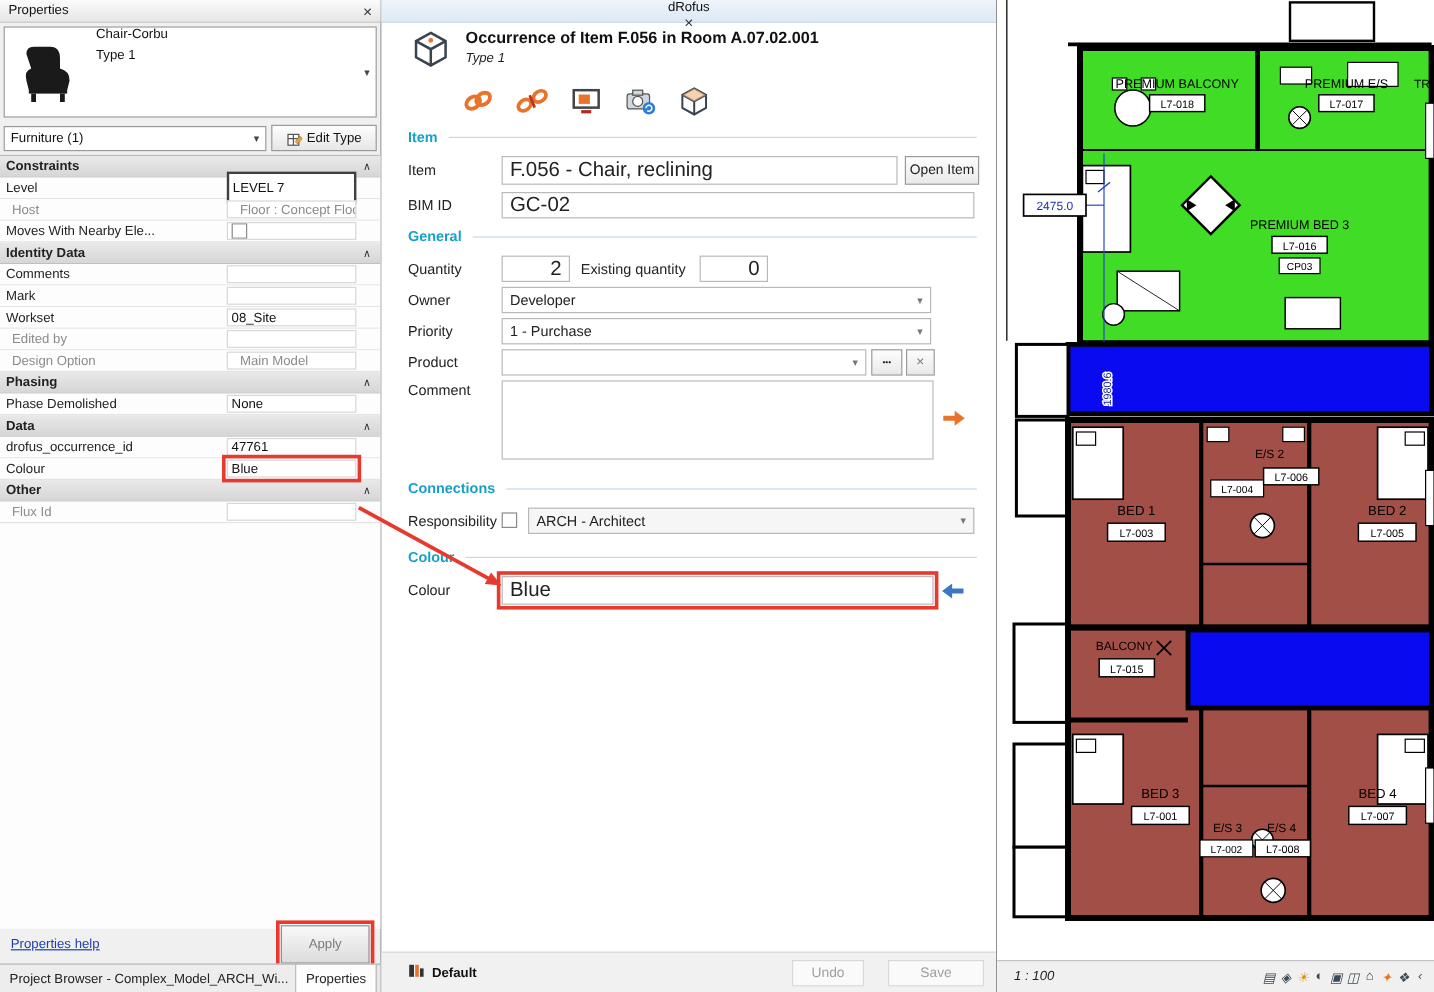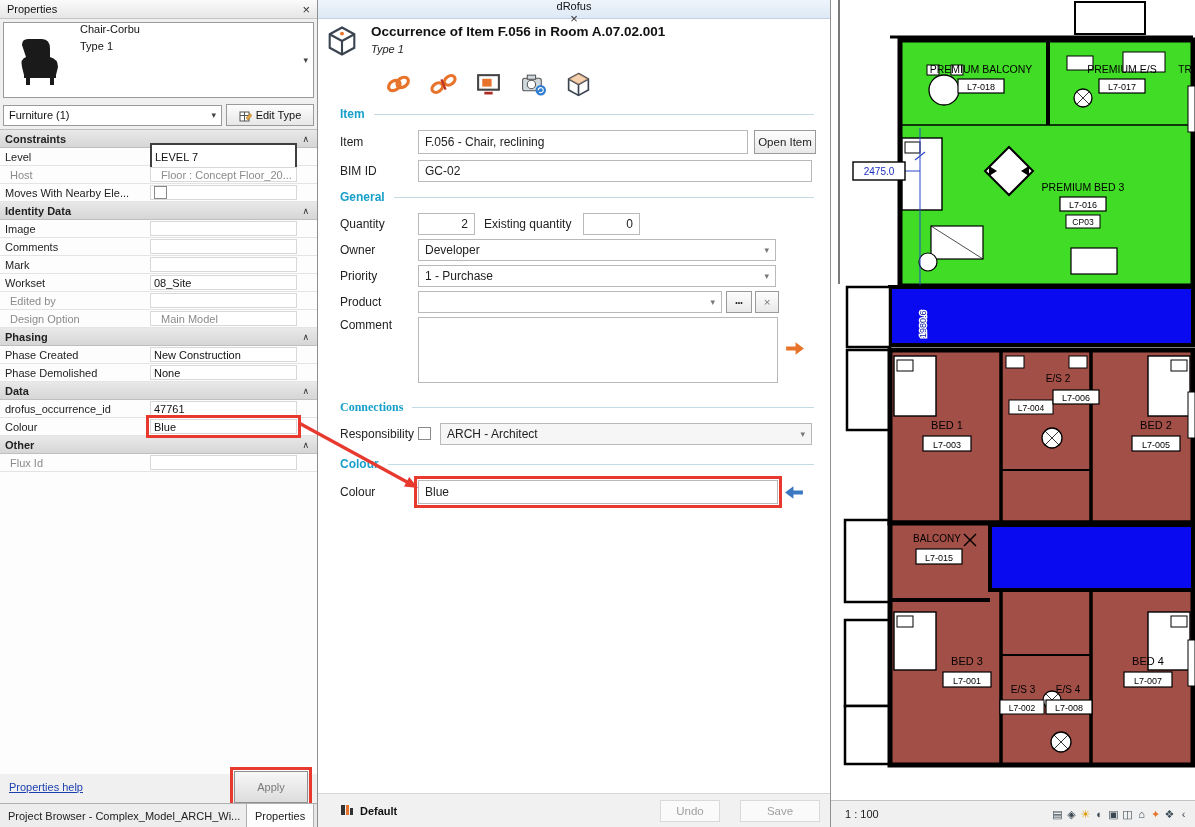--- a/index.html
+++ b/index.html
@@ -51,21 +51,21 @@
     justify-content:center; cursor:pointer; color:#111;
   }
 
   .pgrid { background:#fdfdfd; border-top:1px solid #bdbdbd; height:645px; overflow:hidden; }
   .psection {
     display:flex; height:18px; align-items:center; padding:0 8px 0 5px;
     background:linear-gradient(#e9e9e9,#d6d6d6);
     border-bottom:1px solid #bfbfbf; font-weight:bold; color:#222;
   }
   .psection .chev { margin-left:auto; font-weight:normal; font-size:9px; color:#333; cursor:pointer; }
-  .prow { display:flex; height:18px; align-items:center; border-bottom:1px solid #e4e4e4; padding-right:20px; background:#fdfdfd; }
+  .prow { display:flex; height:18px; align-items:center; border-bottom:1px solid #e4e4e4; padding-right:20px; background:#fdfdfd;gap:39px; }
   .prow .lbl { width:150px; padding-left:5px; white-space:nowrap; overflow:hidden; color:#222; }
   .prow .val {
     flex:1; height:15px; border:1px solid #d8d8d8; background:#fff;
     display:flex; align-items:center; padding:0 3px; white-space:nowrap; overflow:hidden;
   }
   .prow.muted .lbl, .prow.muted .val { color:#8b8b8b;padding-left:10px; }
   .val.selected { border:2px solid #3f3f3f; height:27px; }
   .checkbox { width:13px; height:13px; border:1px solid #8a8a8a; background:#fff; display:inline-block; cursor:pointer; }
   .red-outline { outline:3px solid #e8392f; outline-offset:1px; }
 
@@ -82,32 +82,32 @@
   .ptabs { position:absolute; bottom:0; left:0; right:0; height:24px; background:#e7e7e7; border-top:1px solid #b0b0b0; display:flex; }
   .ptab {
     display:flex; align-items:center; padding:0 8px; border-right:1px solid #b0b0b0;
     background:#ededed; white-space:nowrap; overflow:hidden; cursor:pointer; color:#222;
   }
   .ptab.first { width:247px; }
   .ptab.active { background:#fdfdfd; }
 
   
   #drofus { left:318px; width:513px; background:#fff; border-right:1px solid #8f8f8f; position:absolute; }
-  .d-header { position:absolute; top:24px; left:8px; display:flex; gap:13px; align-items:flex-start; }
+  .d-header { position:absolute; top:24px; left:25px; display:flex; gap:13px; align-items:flex-start; }
   .d-title { font-size:13.5px; font-weight:bold; color:#111; }
   .d-subtitle { font-style:italic; margin-top:4px; color:#222; }
   .d-toolbar { position:absolute; top:70px; left:66px; display:flex; gap:17px; }
   .tool { width:28px; height:28px; display:flex; align-items:center; justify-content:center; cursor:pointer; }
 
   .dheading { position:absolute; left:22px; right:16px; height:16px; display:flex; align-items:center; gap:9px; color:#179fca; font-weight:bold; font-size:12px; }
   .dheading .hline { flex:1; height:1px; background:#c3dae5; }
   .dlabel { position:absolute; left:22px; font-size:12px; color:#222; }
   .dinput {
     position:absolute; height:22px; border:1px solid #b9b9b9; background:#fff;
-    font-size:12px; color:#222; padding:0 6px; font-family:"Liberation Sans",sans-serif;
+    font-size:17px; color:#222; padding:0 6px; font-family:"Liberation Sans",sans-serif;
   }
   .dselect {
     position:absolute; height:22px; border:1px solid #b9b9b9; background:#fff;
     display:flex; align-items:center; padding:0 6px; font-size:12px; color:#222; cursor:pointer;
   }
   .dselect .chev { margin-left:auto; font-size:9px; color:#777; }
   .dselect.disabled { background:#f6f6f6; }
   .dbtn {
     position:absolute; background:linear-gradient(#fdfdfd,#e9e9e9); border:1px solid #9a9a9a;
     font-size:11.5px; color:#222; cursor:pointer; font-family:inherit;
@@ -128,21 +128,21 @@
   }
   .arrow-ic { position:absolute; }
 
   
   #plan { left:831px; width:364px; background:#fff; }
   #plan-svg { position:absolute; left:0; top:0; }
   #plan-svg text { font-family:"Liberation Sans",sans-serif; }
   #plan-statusbar {
     position:absolute; left:0; top:800px; width:364px; height:27px;
     background:#f0f0f0; border-top:1px solid #c3c3c3;
-    display:flex; align-items:center; padding:0 6px 0 14px;
+    display:flex; align-items:center; padding:0 6px 0 14px;font-style:italic;
   }
   #plan-statusbar .scale { color:#222; cursor:pointer; }
   .vc-icons { margin-left:auto; display:flex; gap:3px; }
   .vci { font-size:11px; color:#3b4a55; width:11px; text-align:center; cursor:pointer; }
 
   #annotation-overlay { position:absolute; left:0; top:0; pointer-events:none; z-index:60; }
 </style>
 </head>
 <body>
 
@@ -201,24 +201,20 @@
       <span class="lbl">Moves With Nearby Ele...</span>
       <div class="val">
           <span class="checkbox"></span>
         </div>
     </div>
     <div class="psection">
       <span>Identity Data</span>
       <span class="chev">∧</span>
     </div>
     <div class="prow">
-      <span class="lbl">Image</span>
-      <div class="val"></div>
-    </div>
-    <div class="prow">
       <span class="lbl">Comments</span>
       <div class="val"></div>
     </div>
     <div class="prow">
       <span class="lbl">Mark</span>
       <div class="val"></div>
     </div>
     <div class="prow">
       <span class="lbl">Workset</span>
       <div class="val">08_Site</div>
@@ -227,24 +223,20 @@
       <span class="lbl">Edited by</span>
       <div class="val"></div>
     </div>
     <div class="prow muted">
       <span class="lbl">Design Option</span>
       <div class="val">Main Model</div>
     </div>
     <div class="psection">
       <span>Phasing</span>
       <span class="chev">∧</span>
-    </div>
-    <div class="prow">
-      <span class="lbl">Phase Created</span>
-      <div class="val">New Construction</div>
     </div>
     <div class="prow">
       <span class="lbl">Phase Demolished</span>
       <div class="val">None</div>
     </div>
     <div class="psection">
       <span>Data</span>
       <span class="chev">∧</span>
     </div>
     <div class="prow">
@@ -379,21 +371,21 @@
   <button class="dbtn" style="top:291px; left:437px; width:24px; height:22px; color:#777;">×</button>
 
   <span class="dlabel" style="top:318px;">Comment</span>
   <textarea class="dtextarea" style="top: 317px; left: 100px; width: 360px; height: 66px;"></textarea>
   <span class="arrow-ic" style="top:340px; left:466px;">
     <svg width="21" height="17" viewBox="0 0 20 16">
         <path d="M2 6 L11 6 L11 2 L19 8 L11 14 L11 10 L2 10 Z" fill="#e8742c"></path>
       </svg>
   </span>
 
-  <div class="dheading" style="top:399px;font-family:Liberation Serif, serif;">
+  <div class="dheading" style="top:399px;">
     <span>Connections</span>
       <span class="hline"></span>
   </div>
   <span class="dlabel" style="top:423px; line-height:22px;">Responsibility</span>
   <span class="checkbox" style="position:absolute; top:427px; left:100px;"></span>
   <div class="dselect disabled" style="top:423px; left:122px; width:372px;">
     <span>ARCH - Architect</span>
     <span class="chev">▾</span>
   </div>
 

